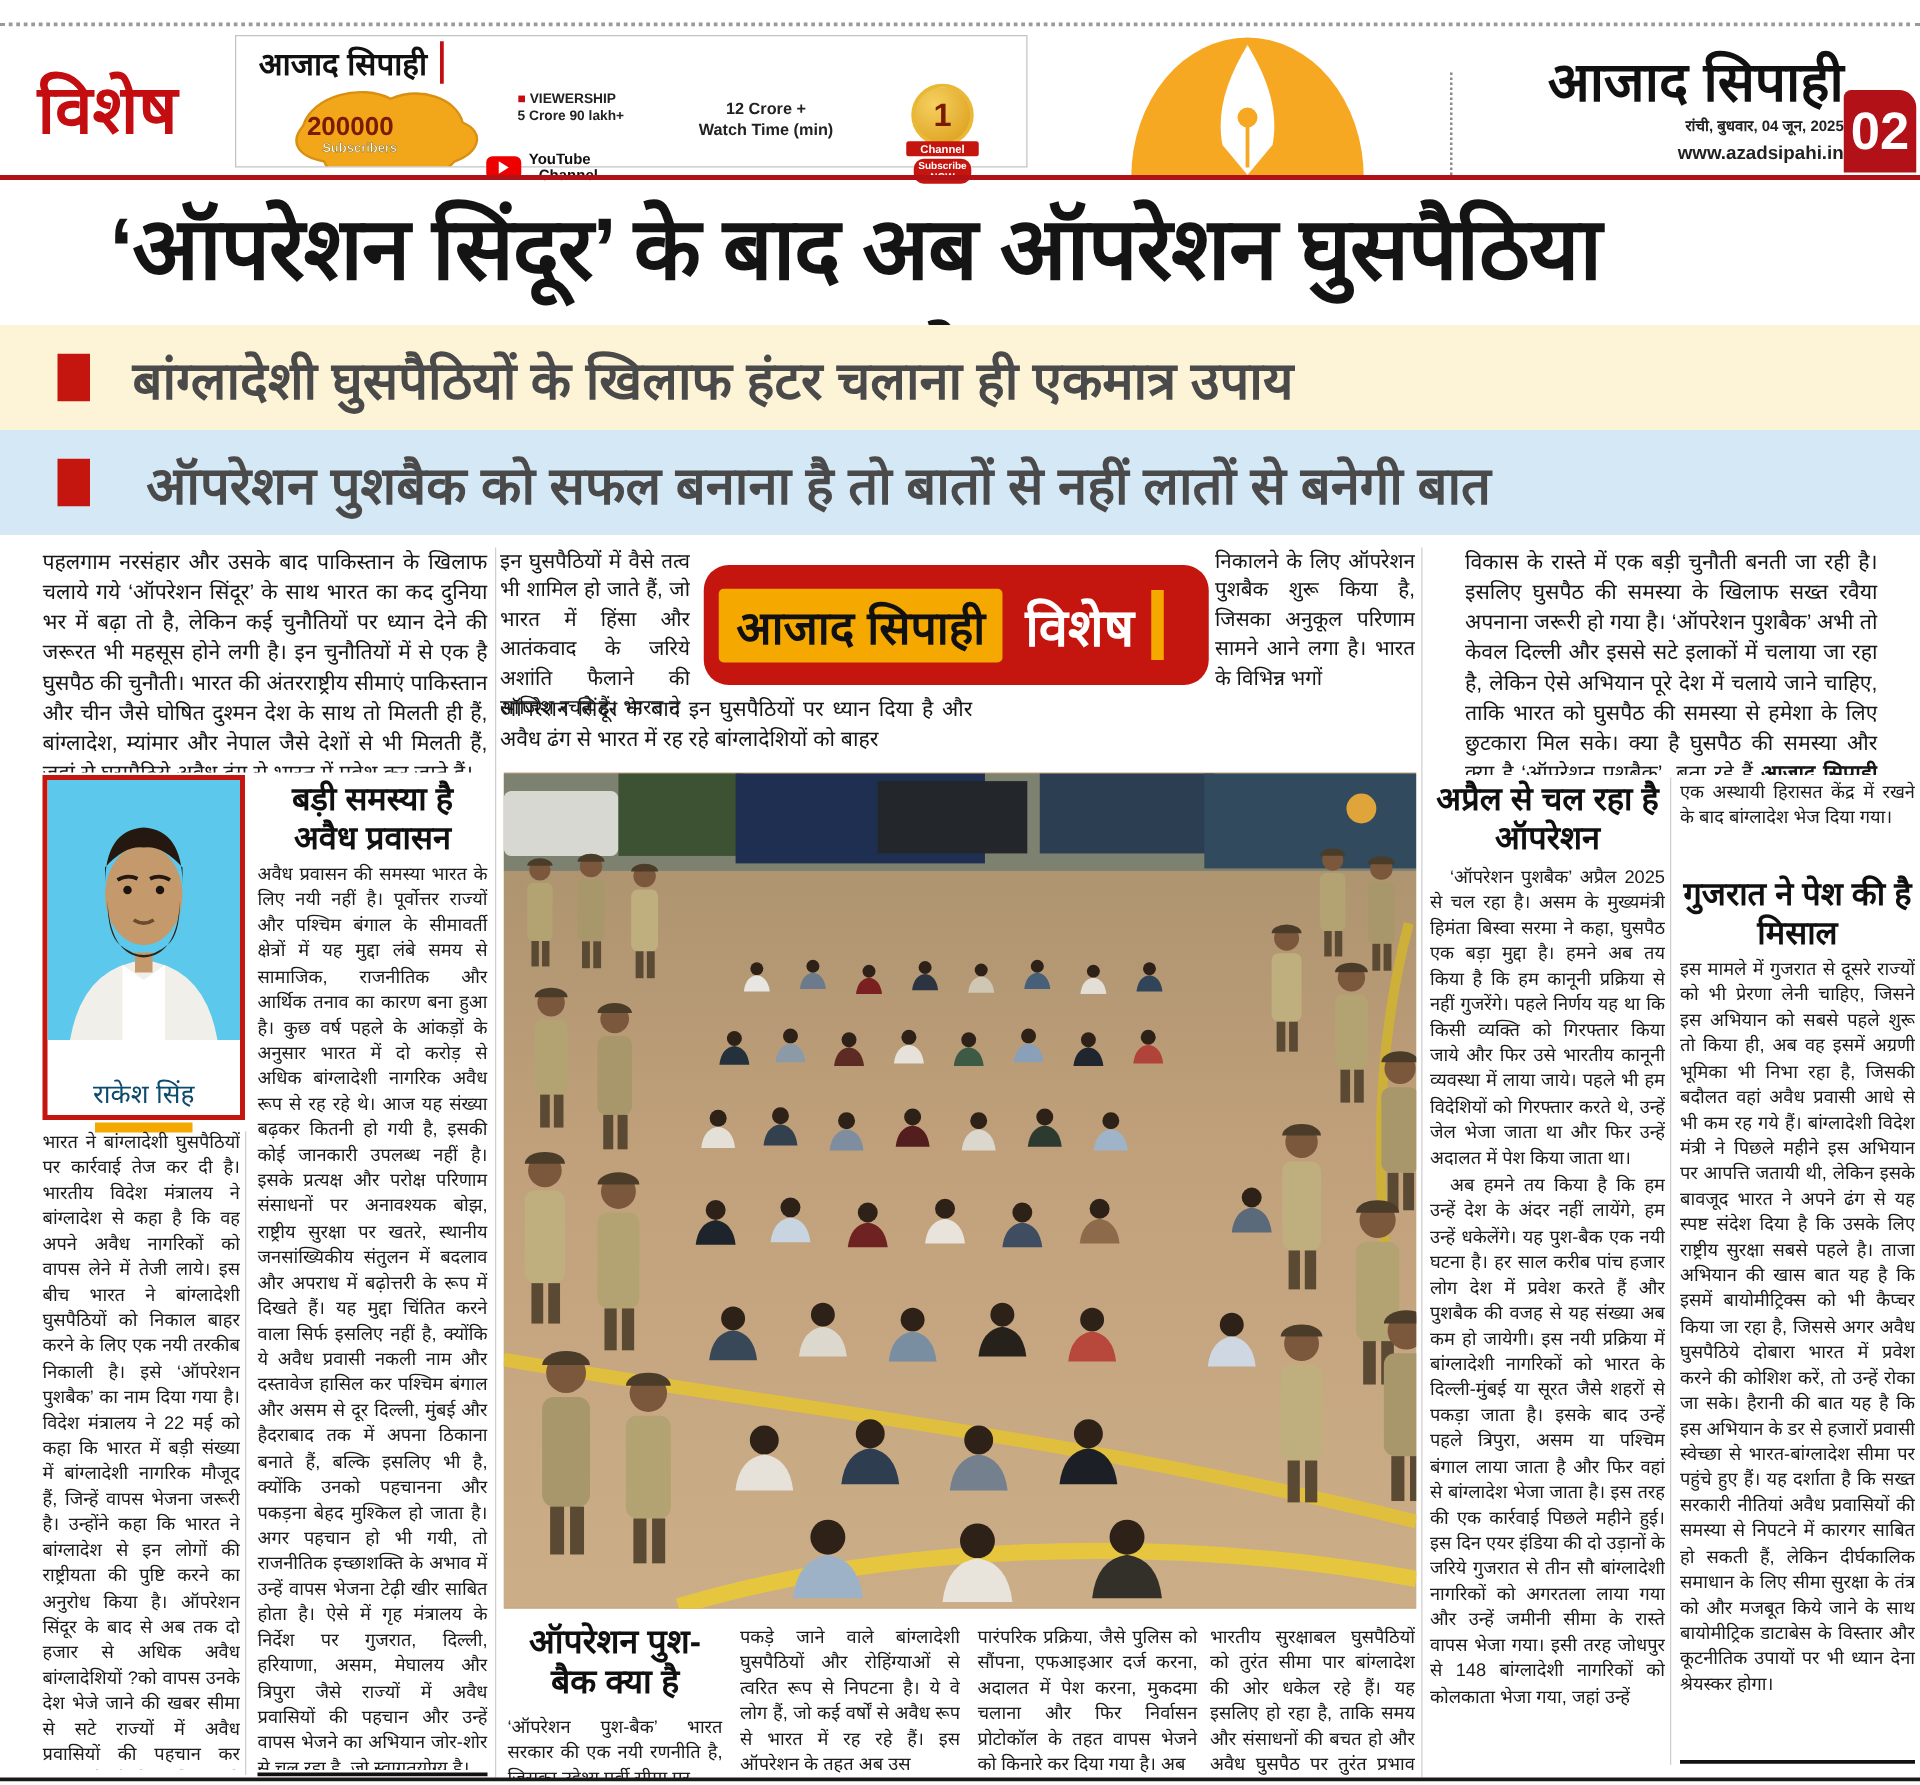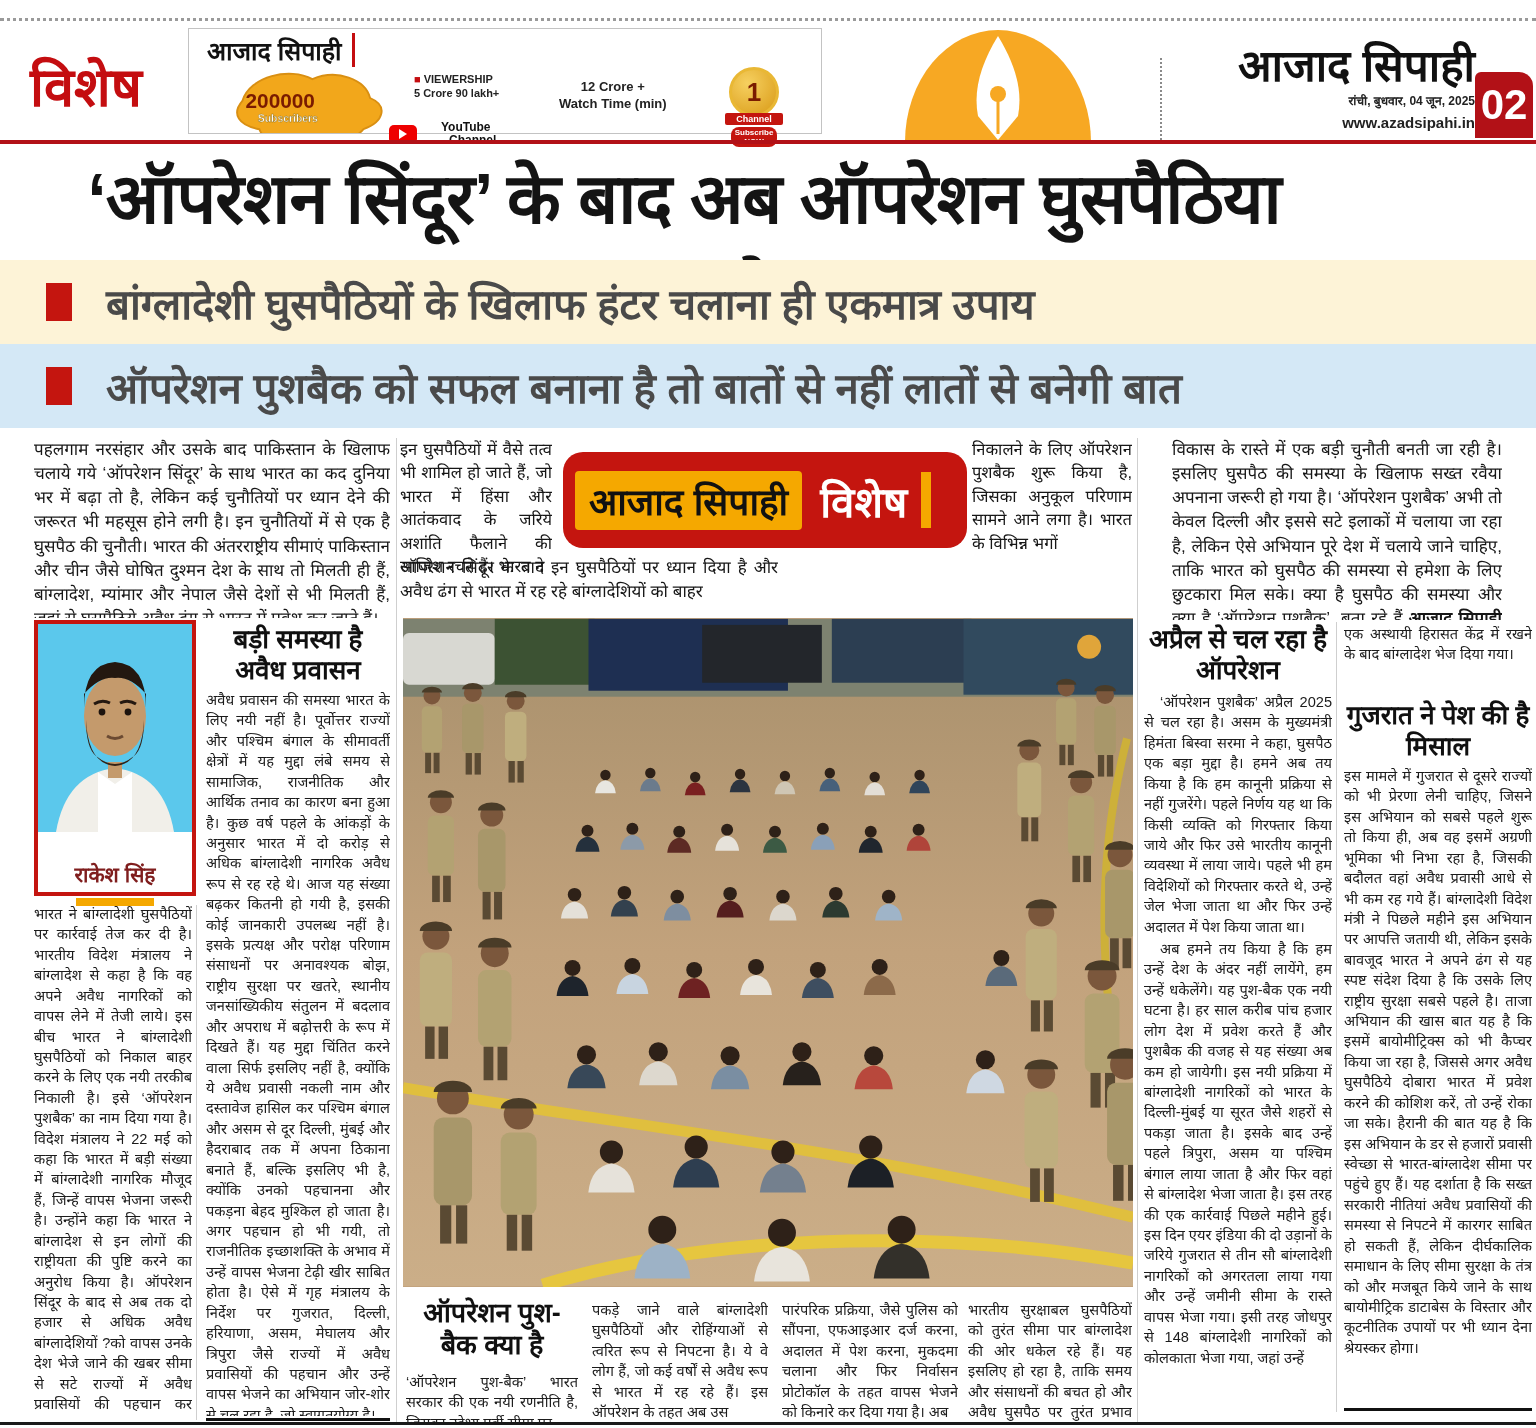--- a/index.html
+++ b/index.html
@@ -12,21 +12,21 @@
   .promo{position:absolute;left:188px;top:28px;width:632px;height:104px;border:1px solid #c3c3c3;background:#fff;}
   .promo-head{position:absolute;left:18px;top:4px;display:flex;align-items:center;gap:10px;}
   .promo-brand{font-size:25px;font-weight:800;color:#111;}
   .promo-div{width:3px;height:34px;background:#c40d10;}
   .promo-tag{font-size:21px;font-weight:800;color:#111;}
   .jmap{position:absolute;left:28px;top:34px;}
   .jmap .subs-num{font-size:22px;font-weight:800;fill:#7a1b00;}
   .stat1{position:absolute;left:225px;top:44px;font-size:11px;font-weight:700;color:#222;line-height:1.25;}
   .stat1 .sq{color:#c40d10;}
   .stat2{position:absolute;left:370px;top:50px;font-size:13px;font-weight:800;color:#222;text-align:center;line-height:1.3;}
-  .yt{position:absolute;left:200px;top:92px;display:flex;align-items:center;gap:24px;}
+  .yt{position:absolute;left:200px;top:92px;display:flex;align-items:center;gap:6px;}
   .yt-badge{width:28px;height:19px;background:#e00;border-radius:5px;display:flex;align-items:center;justify-content:center;}
   .yt-badge span{width:0;height:0;border-left:8px solid #fff;border-top:5px solid transparent;border-bottom:5px solid transparent;}
   .yt-text{font-size:12px;font-weight:800;line-height:1.1;color:#111;}
   .award{position:absolute;left:520px;top:38px;width:90px;text-align:center;}
   .award-circle{width:44px;height:44px;margin:0 auto;background:radial-gradient(circle at 35% 30%,#f6d060,#d99a16);border-radius:50%;
     display:flex;align-items:center;justify-content:center;font-size:26px;font-weight:800;color:#7a1b00;border:3px solid #e9b835;}
   .award-ribbon{margin:-4px auto 0;width:58px;background:#c4150f;color:#fff;font-size:9px;font-weight:800;padding:1px 0;border-radius:2px;}
   .award-now{margin:2px auto 0;width:46px;background:#c4150f;color:#fff;font-size:8px;font-weight:800;padding:1px 0;border-radius:8px;}
   .nib-wrap{position:absolute;left:905px;top:30px;width:186px;height:112px;background:#f7a823;border-radius:186px 186px 0 0 / 224px 224px 0 0;overflow:hidden;}
   .mast-dotsep{position:absolute;left:1160px;top:58px;height:82px;border-left:2px dotted #8a8a8a;}
@@ -35,38 +35,38 @@
   .website{position:absolute;left:1185px;top:114px;width:290px;text-align:right;font-size:15px;font-weight:800;color:#222;}
   .pageno{position:absolute;left:1475px;top:72px;width:58px;height:66px;background:#b21117;color:#fff;
     font-size:42px;font-weight:800;display:flex;align-items:center;justify-content:center;border-radius:6px 14px 0 0;}
   .mast-rule{position:absolute;left:0;top:140px;width:1536px;height:4px;background:#b21117;}
   
   .headline{position:absolute;left:0;top:148px;width:1368px;text-align:center;font-size:70px;font-weight:800;color:#141414;letter-spacing:-1px;}
   .subhead{position:absolute;left:0;width:1536px;height:84px;display:flex;align-items:center;}
   .subhead .bullet{width:26px;height:38px;background:#c4150f;margin-left:46px;flex:0 0 auto;}
   .subhead .shtext{margin-left:34px;font-size:42px;font-weight:800;color:#4a4a4a;white-space:nowrap;}
   .sh1{top:260px;background:#fdf3d7;}
-  .sh2{top:344px;background:#d4e8f6;}
+  .sh2{top:344px;background:#d4e8f6;gap:11px;}
   
   .intro-txt{font-size:17px;line-height:1.42;text-align:justify;color:#161616;}
   .badge{position:absolute;left:563px;top:452px;width:404px;height:96px;background:#c4150f;border-radius:20px;
     display:flex;align-items:center;padding:0 12px;box-sizing:border-box;}
   .badge-yellow{background:#f5a800;border-radius:4px;padding:4px 14px;font-size:37px;font-weight:800;color:#111;}
   .badge-vishesh{color:#fff;font-size:42px;font-weight:800;margin-left:18px;}
   .badge-bar{width:10px;height:56px;background:#f5a800;margin-left:14px;}
   
   .vrule{position:absolute;width:1px;background:#cfcfcf;}
   
   .colhead{font-size:26px;font-weight:800;color:#101010;text-align:center;line-height:1.18;}
   .body-txt{font-size:14.6px;line-height:1.4;text-align:justify;color:#1b1b1b;}
   .body-txt p{margin:0 0 2px 0;text-indent:16px;}
   .blackline{position:absolute;height:3px;background:#111;}
   
   .authorbox{position:absolute;left:34px;top:620px;width:162px;height:276px;border:4px solid #c4150f;background:#fff;box-sizing:border-box;}
-  .author-caption{position:absolute;left:0;bottom:4px;width:100%;text-align:center;font-size:21px;font-weight:700;color:#7f1d1d;}
+  .author-caption{position:absolute;left:0;bottom:4px;width:100%;text-align:center;font-size:21px;font-weight:400;color:#0c4a6e;}
   .author-bar{position:absolute;left:38px;bottom:-14px;width:78px;height:8px;background:#f5a800;}
   .photo{position:absolute;left:403px;top:618px;width:730px;height:669px;background:#c2a27c;}
   .bottom-rule{position:absolute;left:0;top:1422px;width:1536px;height:3px;background:#1a1a1a;}
 </style>
 </head>
 <body>
 
 <div class="page">
 
   <div class="top-dots"></div>

